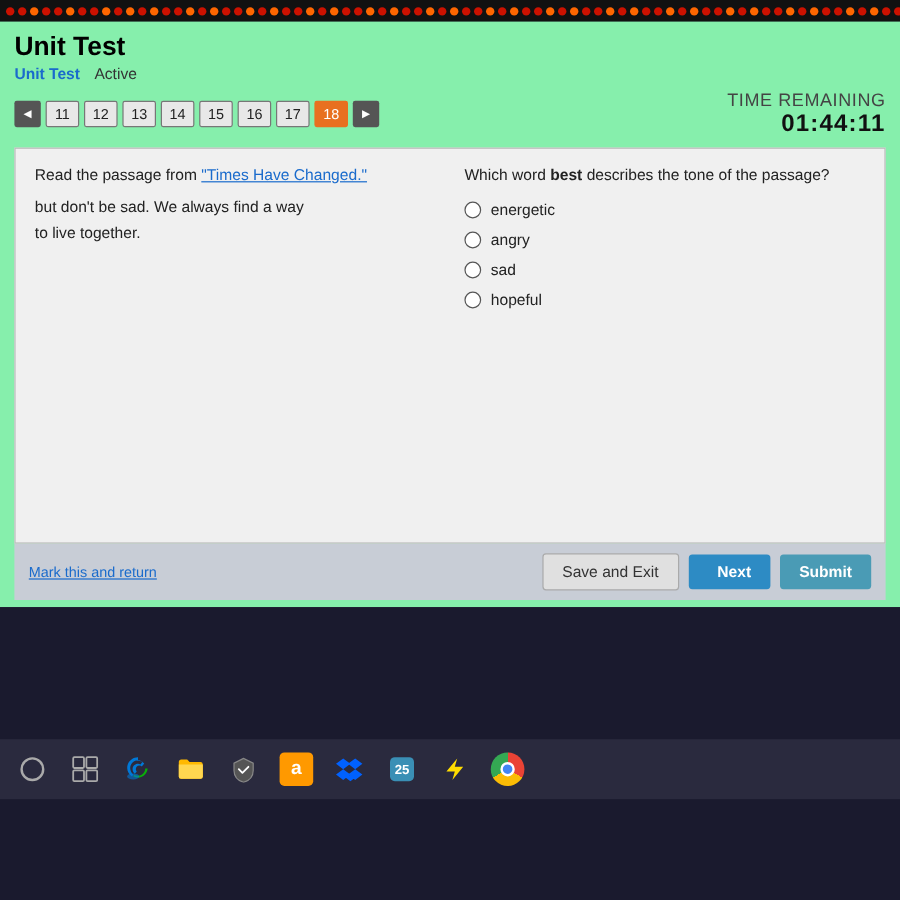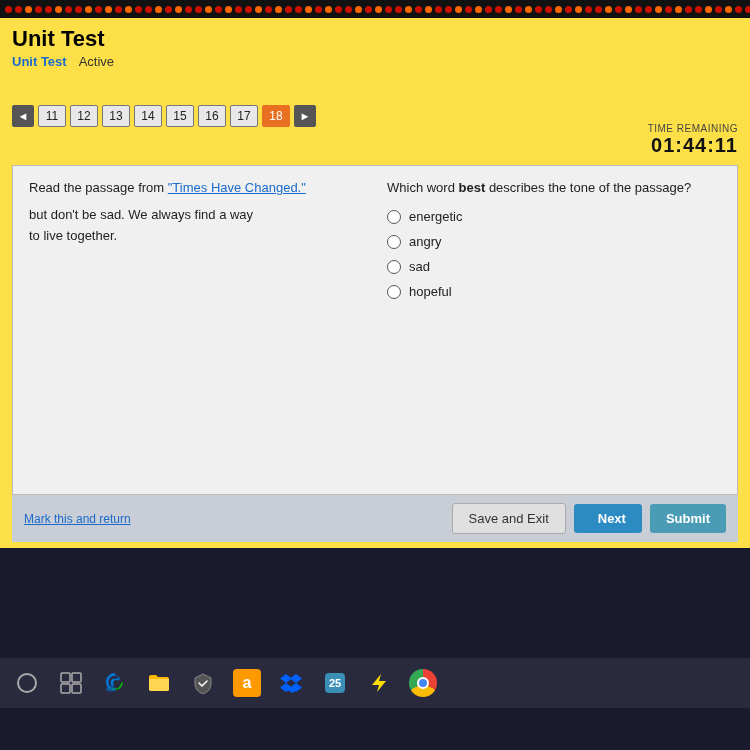--- a/index.html
+++ b/index.html
@@ -28,21 +28,21 @@
       height: 7px;
       border-radius: 50%;
       background: #cc2200;
       flex-shrink: 0;
     }
     .light-dot.orange { background: #ff6600; }
     .light-dot.red { background: #cc1100; }
 
     
     .main-wrapper {
-      background: #fde047;
+      background: #86efac;
       width: 100%;
       padding: 8px 12px 6px;
     }
 
     
     .header-title {
       font-size: 22px;
       font-weight: bold;
       color: #000;
       line-height: 1.2;
@@ -100,25 +100,24 @@
     .nav-num.active {
       background: #e87020;
       color: white;
       border-color: #e87020;
     }
     .time-remaining-block {
       margin-left: auto;
       text-align: right;
     }
     .time-label {
-      font-size: 10px;
+      font-size: 15px;
       color: #444;
       letter-spacing: 0.5px;
       text-transform: uppercase;
-      margin-top: 48px;
     }
     .time-value {
       font-size: 20px;
       font-weight: bold;
       color: #111;
       letter-spacing: 1px;
     }
 
     
     .question-card {

